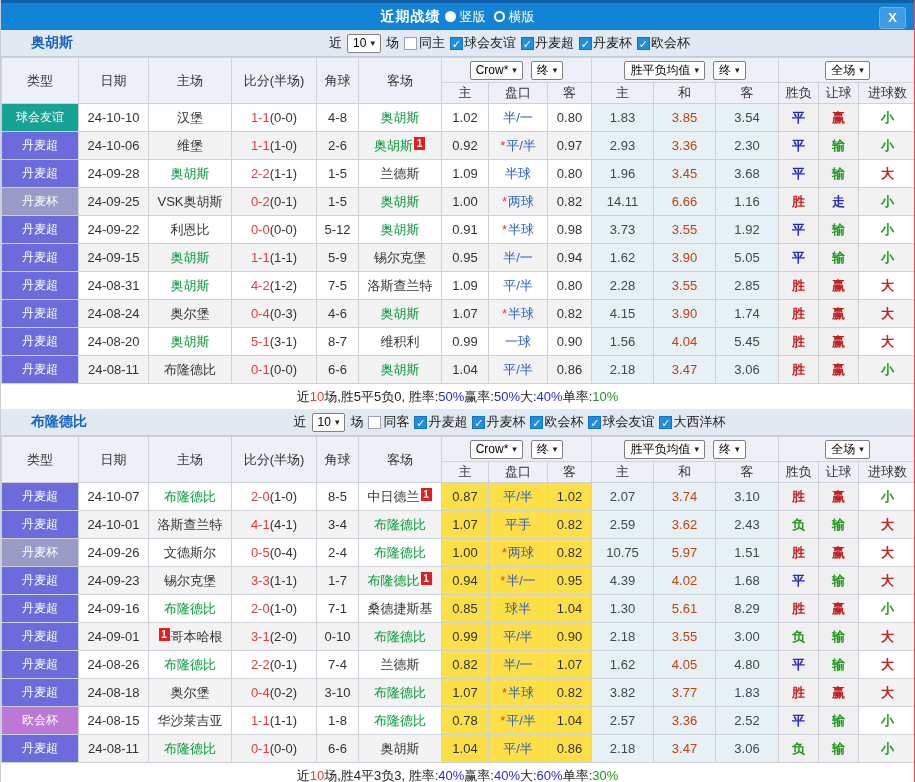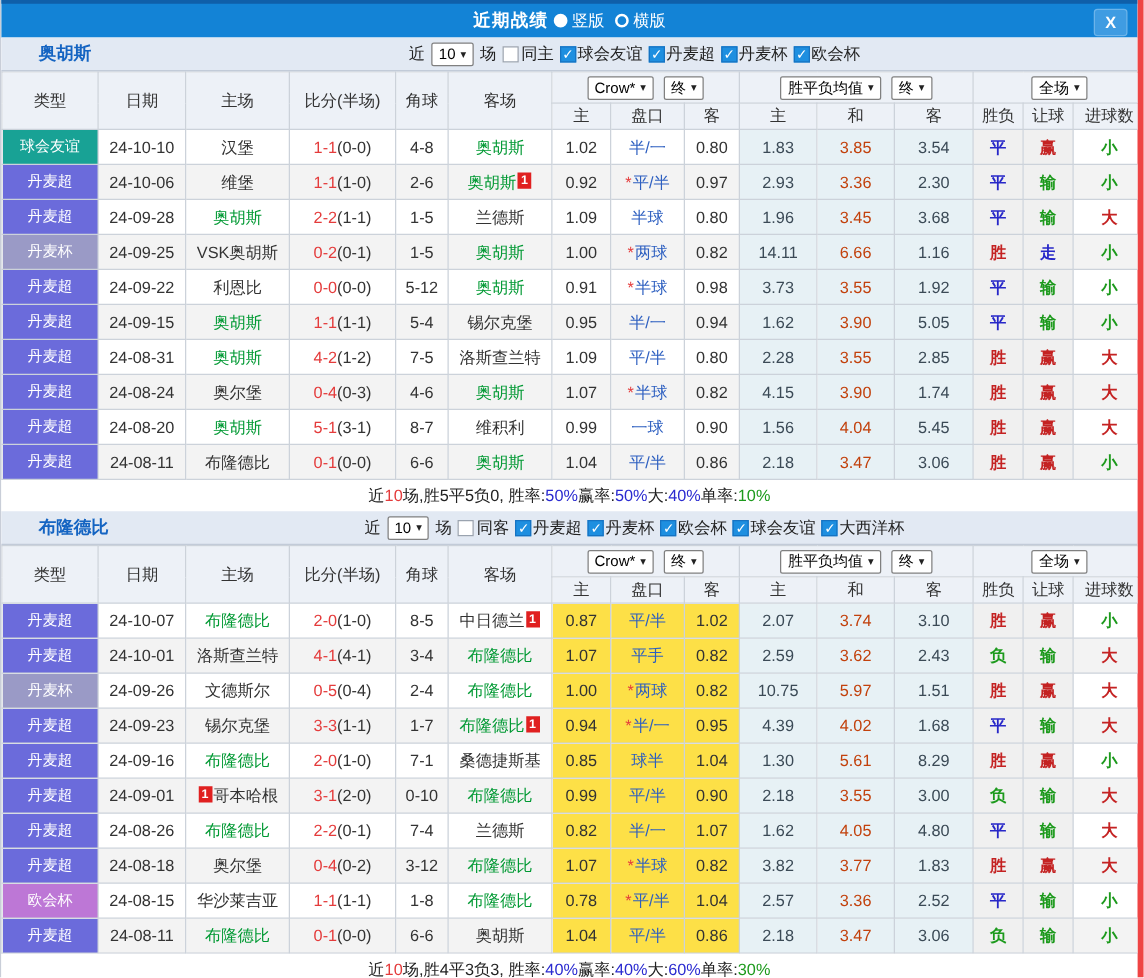--- a/index.html
+++ b/index.html
@@ -1,18 +1,18 @@
 <!DOCTYPE html>
 <html><head>
 <meta charset="utf-8">
 <style>
   *{margin:0;padding:0;box-sizing:border-box;}
   html,body{background:#fff;}
   body{width:915px;font-family:"Liberation Sans","DejaVu Sans",sans-serif;}
-  .window{width:915px;height:782px;overflow:hidden;border-left:1px solid #c9ced8;border-right:5px solid #ef4444;}
+  .window{width:915px;height:782px;overflow:hidden;border-left:1px solid #c9ced8;border-right:1px solid #ef4444;}
 
   
   .titlebar{height:30px;background:#1383d6;border-top:3px solid #0f5fa9;position:relative;
     display:flex;align-items:center;justify-content:center;color:#fff;}
   .title-text{font-size:14px;font-weight:bold;letter-spacing:1px;}
   .radio-group{display:flex;align-items:flex-end;margin-left:4px;gap:8px;}
   .radio-opt{display:inline-flex;align-items:center;gap:4px;font-size:13px;cursor:pointer;}
   .radio{width:11px;height:11px;border-radius:50%;display:inline-block;border:2px solid #fff;}
   .radio.sel{background:#fff;}
   .close-btn{position:absolute;right:8px;top:4px;width:27px;height:22px;background:#3f9ce2;
@@ -276,21 +276,21 @@
             <td class="mean">1.92</td>
             <td class="resbg c-blue">平</td>
             <td class="resbg c-green">输</td>
             <td class="stripe c-green">小</td>
           </tr>
           <tr>
             <td class="type" style="background: rgb(107, 107, 219);">丹麦超</td>
             <td class="stripe">24-09-15</td>
             <td class="stripe"><span class="green">奥胡斯</span></td>
             <td class="stripe"><span class="ft">1-1</span><span class="ht">(1-1)</span></td>
-            <td class="stripe">5-4</td>
+            <td class="stripe">5-9</td>
             <td class="stripe"><span>锡尔克堡</span></td>
             <td class="stripe">0.95</td>
             <td class="stripe"><span class="hcp">半/一</span></td>
             <td class="stripe">0.94</td>
             <td class="mean">1.62</td>
             <td class="mean mid">3.90</td>
             <td class="mean">5.05</td>
             <td class="resbg c-blue">平</td>
             <td class="resbg c-green">输</td>
             <td class="stripe c-green">小</td>
@@ -607,21 +607,21 @@
             <td class="mean">4.80</td>
             <td class="resbg c-blue">平</td>
             <td class="resbg c-green">输</td>
             <td class="stripe c-red">大</td>
           </tr>
           <tr>
             <td class="type" style="background: rgb(107, 107, 219);">丹麦超</td>
             <td class="stripe">24-08-18</td>
             <td class="stripe"><span>奥尔堡</span></td>
             <td class="stripe"><span class="ft">0-4</span><span class="ht">(0-2)</span></td>
-            <td class="stripe">3-12</td>
+            <td class="stripe">3-10</td>
             <td class="stripe"><span class="green">布隆德比</span></td>
             <td class="cream">1.07</td>
             <td class="cream"><span class="star">*</span><span class="hcp">半球</span></td>
             <td class="cream">0.82</td>
             <td class="mean">3.82</td>
             <td class="mean mid">3.77</td>
             <td class="mean">1.83</td>
             <td class="resbg c-red">胜</td>
             <td class="resbg c-red">赢</td>
             <td class="stripe c-red">大</td>

